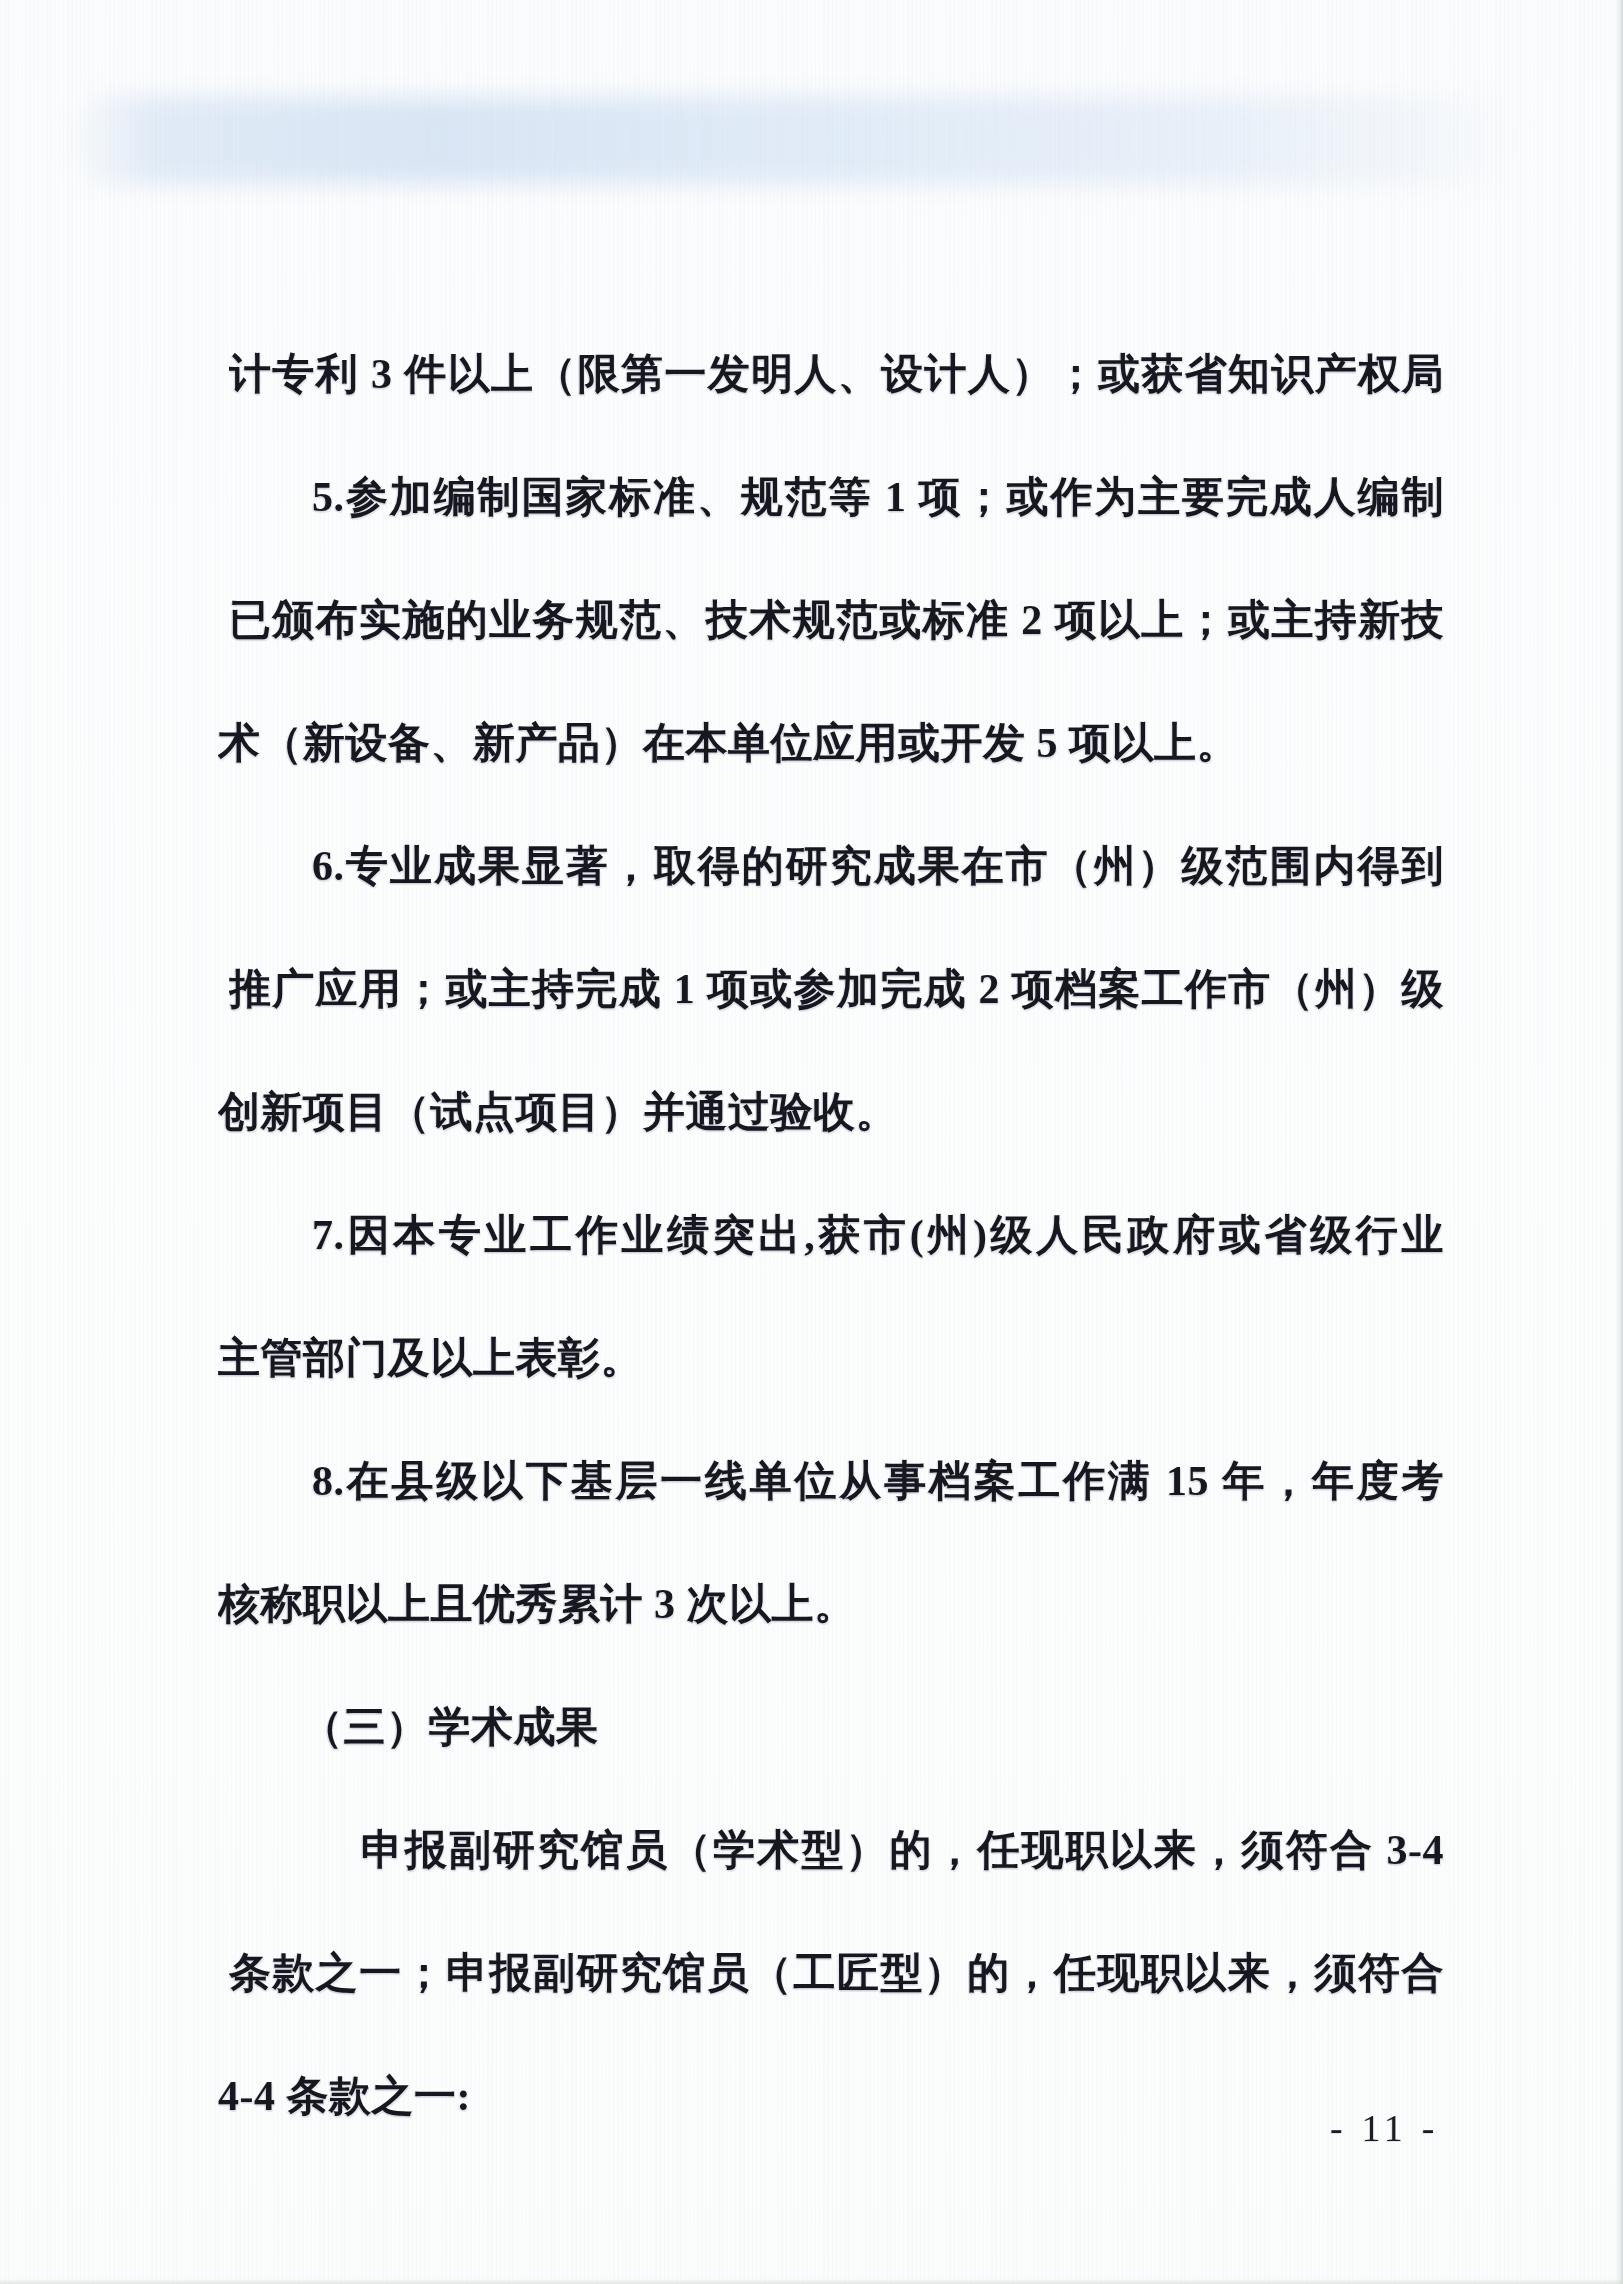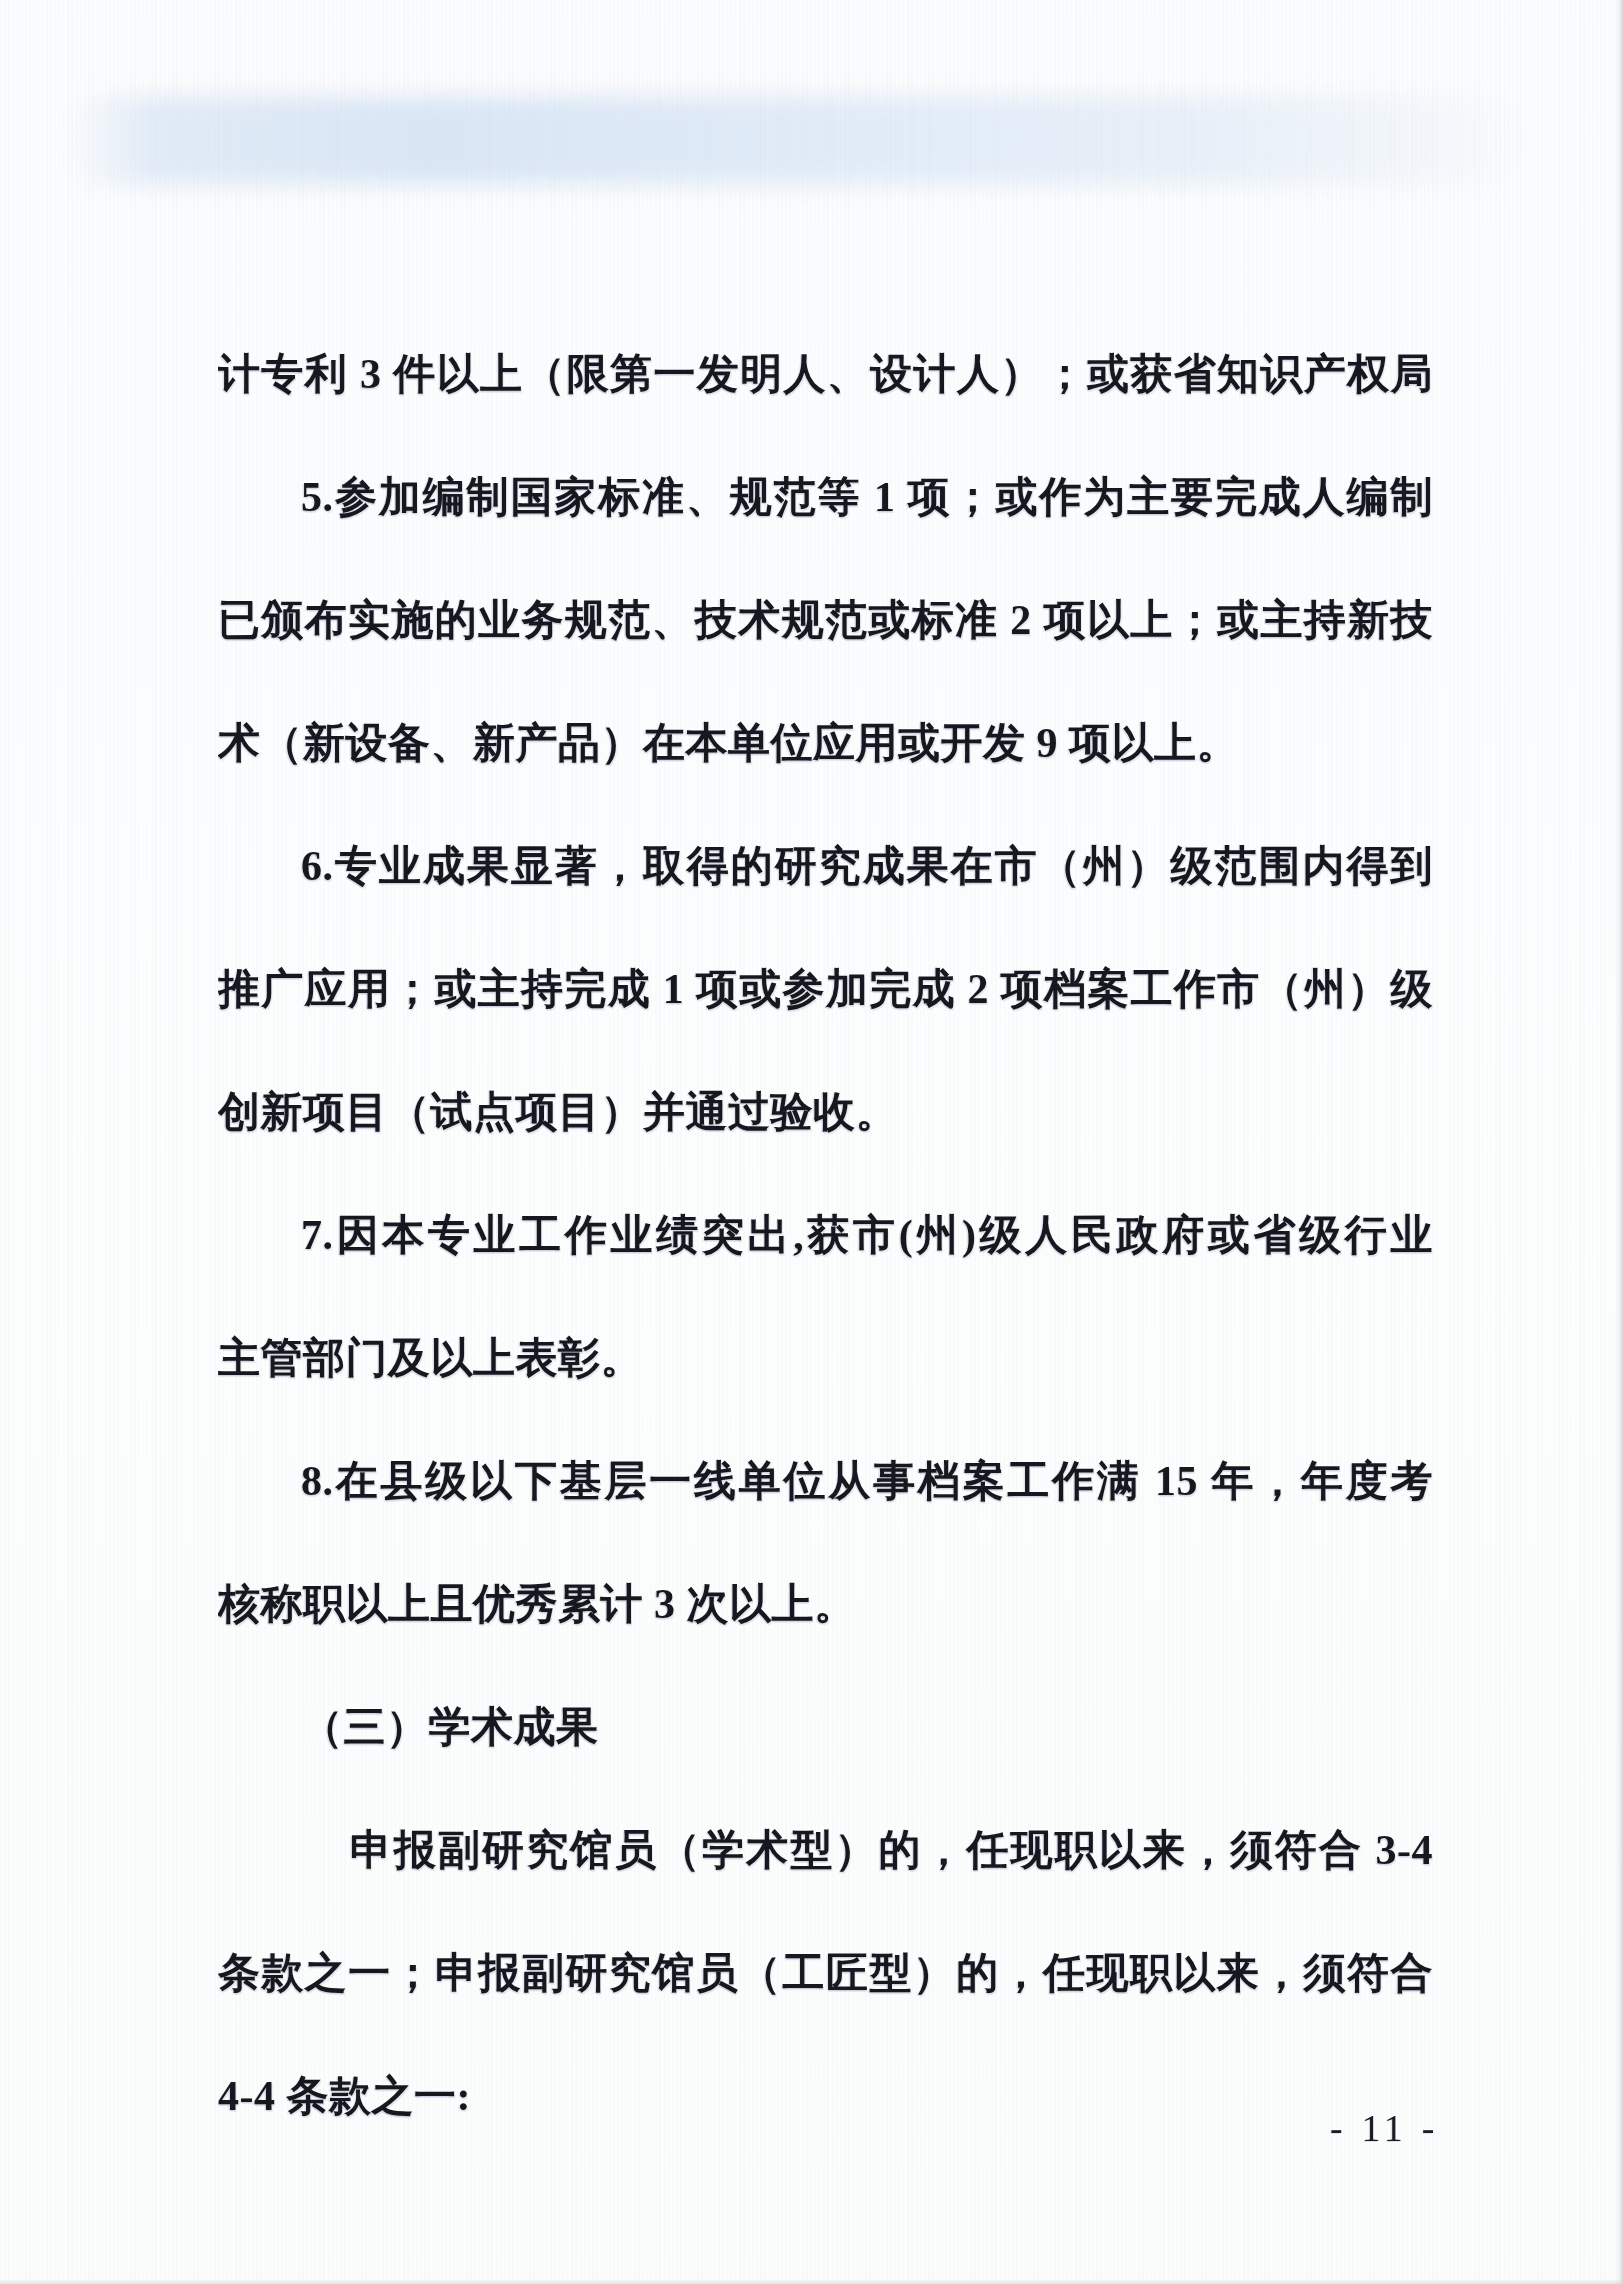--- a/index.html
+++ b/index.html
@@ -80,20 +80,21 @@
     color: #17171f;
     letter-spacing: 0.5px;
     overflow: hidden;
     text-shadow:
       -1.4px 1.4px 0.5px rgba(86, 104, 170, 0.16),
       0.9px 1.9px 0.9px rgba(40, 40, 70, 0.10);
   }
   .justify {
     text-align: justify;
     text-align-last: justify;
+    margin-left: 11px;
   }
   .indent    { padding-left: 83px; }
   .indent-lg { padding-left: 132px; }
 
   .page-number {
     position: absolute;
     top: 2106px;
     right: 185px;
     font-size: 38px;
     font-weight: 500;
@@ -107,21 +108,21 @@
 <body>
 
 <div class="page">
 
   <div class="scan-band"></div>
 
   <main class="body-text">
     <p class="line justify">计专利 3 件以上（限第一发明人、设计人）；或获省知识产权局</p>
     <p class="line indent justify">5.参加编制国家标准、规范等 1 项；或作为主要完成人编制</p>
     <p class="line justify">已颁布实施的业务规范、技术规范或标准 2 项以上；或主持新技</p>
-    <p class="line">术（新设备、新产品）在本单位应用或开发 9 项以上。</p>
+    <p class="line">术（新设备、新产品）在本单位应用或开发 5 项以上。</p>
     <p class="line indent justify">6.专业成果显著，取得的研究成果在市（州）级范围内得到</p>
     <p class="line justify">推广应用；或主持完成 1 项或参加完成 2 项档案工作市（州）级</p>
     <p class="line">创新项目（试点项目）并通过验收。</p>
     <p class="line indent justify">7.因本专业工作业绩突出,获市(州)级人民政府或省级行业</p>
     <p class="line">主管部门及以上表彰。</p>
     <p class="line indent justify">8.在县级以下基层一线单位从事档案工作满 15 年，年度考</p>
     <p class="line">核称职以上且优秀累计 3 次以上。</p>
     <p class="line indent">（三）学术成果</p>
     <p class="line indent-lg justify">申报副研究馆员（学术型）的，任现职以来，须符合 3-4</p>
     <p class="line justify">条款之一；申报副研究馆员（工匠型）的，任现职以来，须符合</p>

